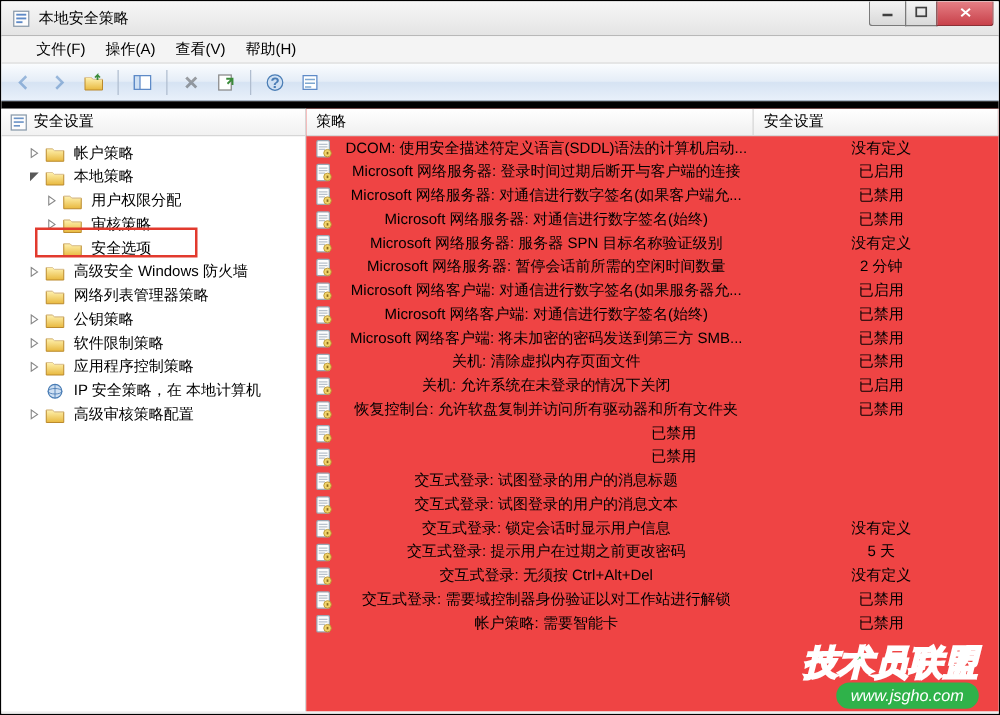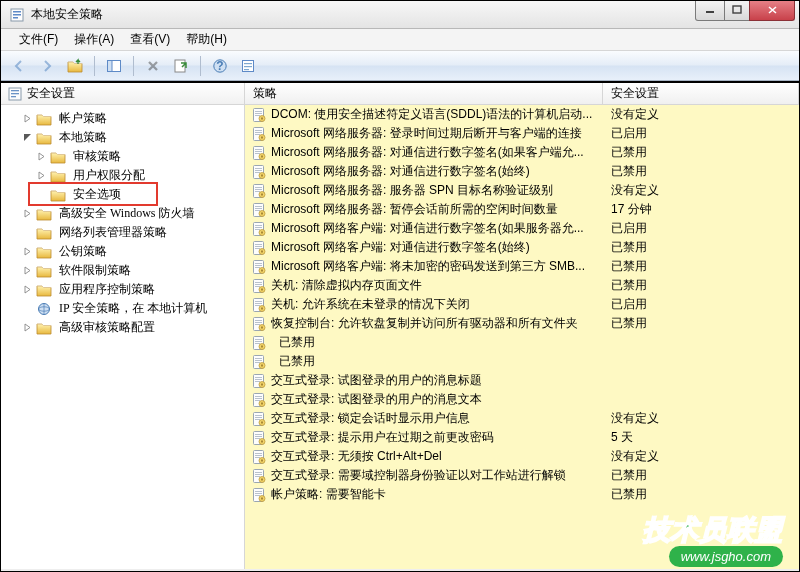--- a/index.html
+++ b/index.html
@@ -6,39 +6,39 @@
 body { width:800px; height:572px; background:#fff; border:1px solid #000; position:relative; overflow:hidden; }
 .titlebar { height:28px; background:linear-gradient(#f7f7f7,#e4e4e4); display:flex; align-items:center; padding:0 0 0 8px; border-bottom:1px solid #b8b8b8; }
 .titlebar .icon-slot { width:16px; height:16px; margin-right:6px; display:flex; align-items:center; justify-content:center; }
 .title-text { flex:1; color:#000; }
 .win-btns { display:flex; height:20px; margin-top:-8px; }
 .win-btn { width:28px; height:20px; border:1px solid #7a7a7a; border-top:none; display:flex; align-items:center; justify-content:center; margin-left:-1px; background:linear-gradient(#f3f3f3,#d9d9d9); }
 .win-btn.min { border-bottom-left-radius:3px; width:30px; }
 .win-btn.max { width:26px; }
 .win-btn.close { width:46px; background:linear-gradient(#e68086,#c8414a); border-color:#8a3036; border-bottom-right-radius:3px; margin-right:4px; }
 .win-btn svg { display:block; }
-.menubar { height:22px; display:flex; align-items:flex-start; padding:0 10px; background:#f4f4f4; border-bottom:1px solid #d6d6d6; }
+.menubar { height:22px; display:flex; align-items:flex-start; padding:0 20px; background:#f4f4f4; border-bottom:1px solid #d6d6d6; }
 .menu-item { padding:2px 8px; color:#000; }
 .toolbar { height:30px; background:linear-gradient(#fafcfe,#e5edf7 48%,#d6e3f3 52%,#e8f0fa); border-bottom:1px solid #a7b4c4; display:flex; align-items:center; padding:0 6px; gap:4px; }
 .tool-btn { width:24px; height:24px; display:flex; align-items:center; justify-content:center; border-radius:2px; }
 .tool-btn.disabled { opacity:.45; }
 .tb-sep { width:1px; height:20px; background:#b0bdcf; margin:0 3px; }
-.content { display:flex; height:calc(100% - 82px); border-top:2px solid #000000; }
+.content { display:flex; height:calc(100% - 82px); border-top:6px solid #000000;text-align:center; }
 .left { width:244px; border-right:1px solid #d6d6d6; overflow:hidden; background:#fff; display:flex; flex-direction:column; }
 .tree-head { height:22px; border-bottom:1px solid #d6d6d6; background:linear-gradient(#fff,#f1f1f1); display:flex; align-items:center; padding-left:6px; }
 .tree { padding:4px 0 4px 4px; overflow:auto; flex:1; }
 .tree-node { display:flex; align-items:center; height:19px; padding-left:2px; white-space:nowrap; }
 .expander { width:13px; height:13px; display:flex; align-items:center; justify-content:center; margin-right:2px; color:#5a5a5a; }
 .expander.blank { visibility:hidden; }
 .folder-icon { width:16px; height:16px; margin-right:4px; }
-.tree-label { padding:1px 3px;font-family:Liberation Serif, serif; }
+.tree-label { padding:1px 3px; }
 .indent-1 { margin-left:14px; }
 .indent-2 { margin-left:28px; }
 .highlight-box { position:absolute; border:2px solid #e23a2e; pointer-events:none; }
-.right { flex:1; display:flex; flex-direction:column; background:#fef9c3; overflow:hidden; }
+.right { flex:1; display:flex; flex-direction:column; background:#ef4444; overflow:hidden; }
 .list-head { height:22px; border-bottom:1px solid #d6d6d6; background:linear-gradient(#fff,#f0f0f0); display:flex; }
 .col-h { border-right:1px solid #d6d6d6; padding:3px 8px; display:flex; align-items:center; }
 .col-h.c1 { width:358px; }
 .col-h.c2 { flex:1; }
 .list-body { flex:1; overflow-y:scroll; overflow-x:hidden; }
 .row { display:flex; height:19px; align-items:center; }
 .row .ricon { width:16px; height:16px; margin:0 4px 0 6px; flex-shrink:0; }
 .row .c1v { width:332px; white-space:nowrap; overflow:hidden; text-overflow:ellipsis; }
 .row .c2v { flex:1; padding-left:8px; white-space:nowrap; overflow:hidden; }
 .watermark { position:absolute; right:16px; bottom:4px; text-align:right; pointer-events:none; }
@@ -198,32 +198,32 @@
         </div>
         <div class="tree-node indent-2">
           <span class="expander ">
             <svg width="9" height="9">
               <path d="M2 1 L7 4.5 L2 8 Z" fill="#fff" stroke="#888" stroke-width="0.9"></path>
             </svg>
           </span>
           <span class="folder-icon"><svg width="16" height="16">
               <use href="#folder"></use>
             </svg></span>
+          <span class="tree-label">用户权限分配</span>
+        </div>
+        <div class="tree-node indent-2">
+          <span class="expander ">
+            <svg width="9" height="9">
+              <path d="M2 1 L7 4.5 L2 8 Z" fill="#fff" stroke="#888" stroke-width="0.9"></path>
+            </svg>
+          </span>
+          <span class="folder-icon"><svg width="16" height="16">
+              <use href="#folder"></use>
+            </svg></span>
           <span class="tree-label">审核策略</span>
-        </div>
-        <div class="tree-node indent-2">
-          <span class="expander ">
-            <svg width="9" height="9">
-              <path d="M2 1 L7 4.5 L2 8 Z" fill="#fff" stroke="#888" stroke-width="0.9"></path>
-            </svg>
-          </span>
-          <span class="folder-icon"><svg width="16" height="16">
-              <use href="#folder"></use>
-            </svg></span>
-          <span class="tree-label">用户权限分配</span>
         </div>
         <div class="tree-node indent-2">
           <span class="expander blank"></span>
           <span class="folder-icon"><svg width="16" height="16">
               <use href="#folder"></use>
             </svg></span>
           <span class="tree-label">安全选项</span>
         </div>
         <div class="tree-node indent-1">
           <span class="expander ">
@@ -337,21 +337,21 @@
               <use href="#policy-icon"></use>
             </svg></span>
           <span class="c1v">Microsoft 网络服务器: 服务器 SPN 目标名称验证级别</span>
           <span class="c2v">没有定义</span>
         </div>
         <div class="row">
           <span class="ricon"><svg width="16" height="16">
               <use href="#policy-icon"></use>
             </svg></span>
           <span class="c1v">Microsoft 网络服务器: 暂停会话前所需的空闲时间数量</span>
-          <span class="c2v">17 分钟</span>
+          <span class="c2v">2 分钟</span>
         </div>
         <div class="row">
           <span class="ricon"><svg width="16" height="16">
               <use href="#policy-icon"></use>
             </svg></span>
           <span class="c1v">Microsoft 网络客户端: 对通信进行数字签名(如果服务器允...</span>
           <span class="c2v">已启用</span>
         </div>
         <div class="row">
           <span class="ricon"><svg width="16" height="16">

